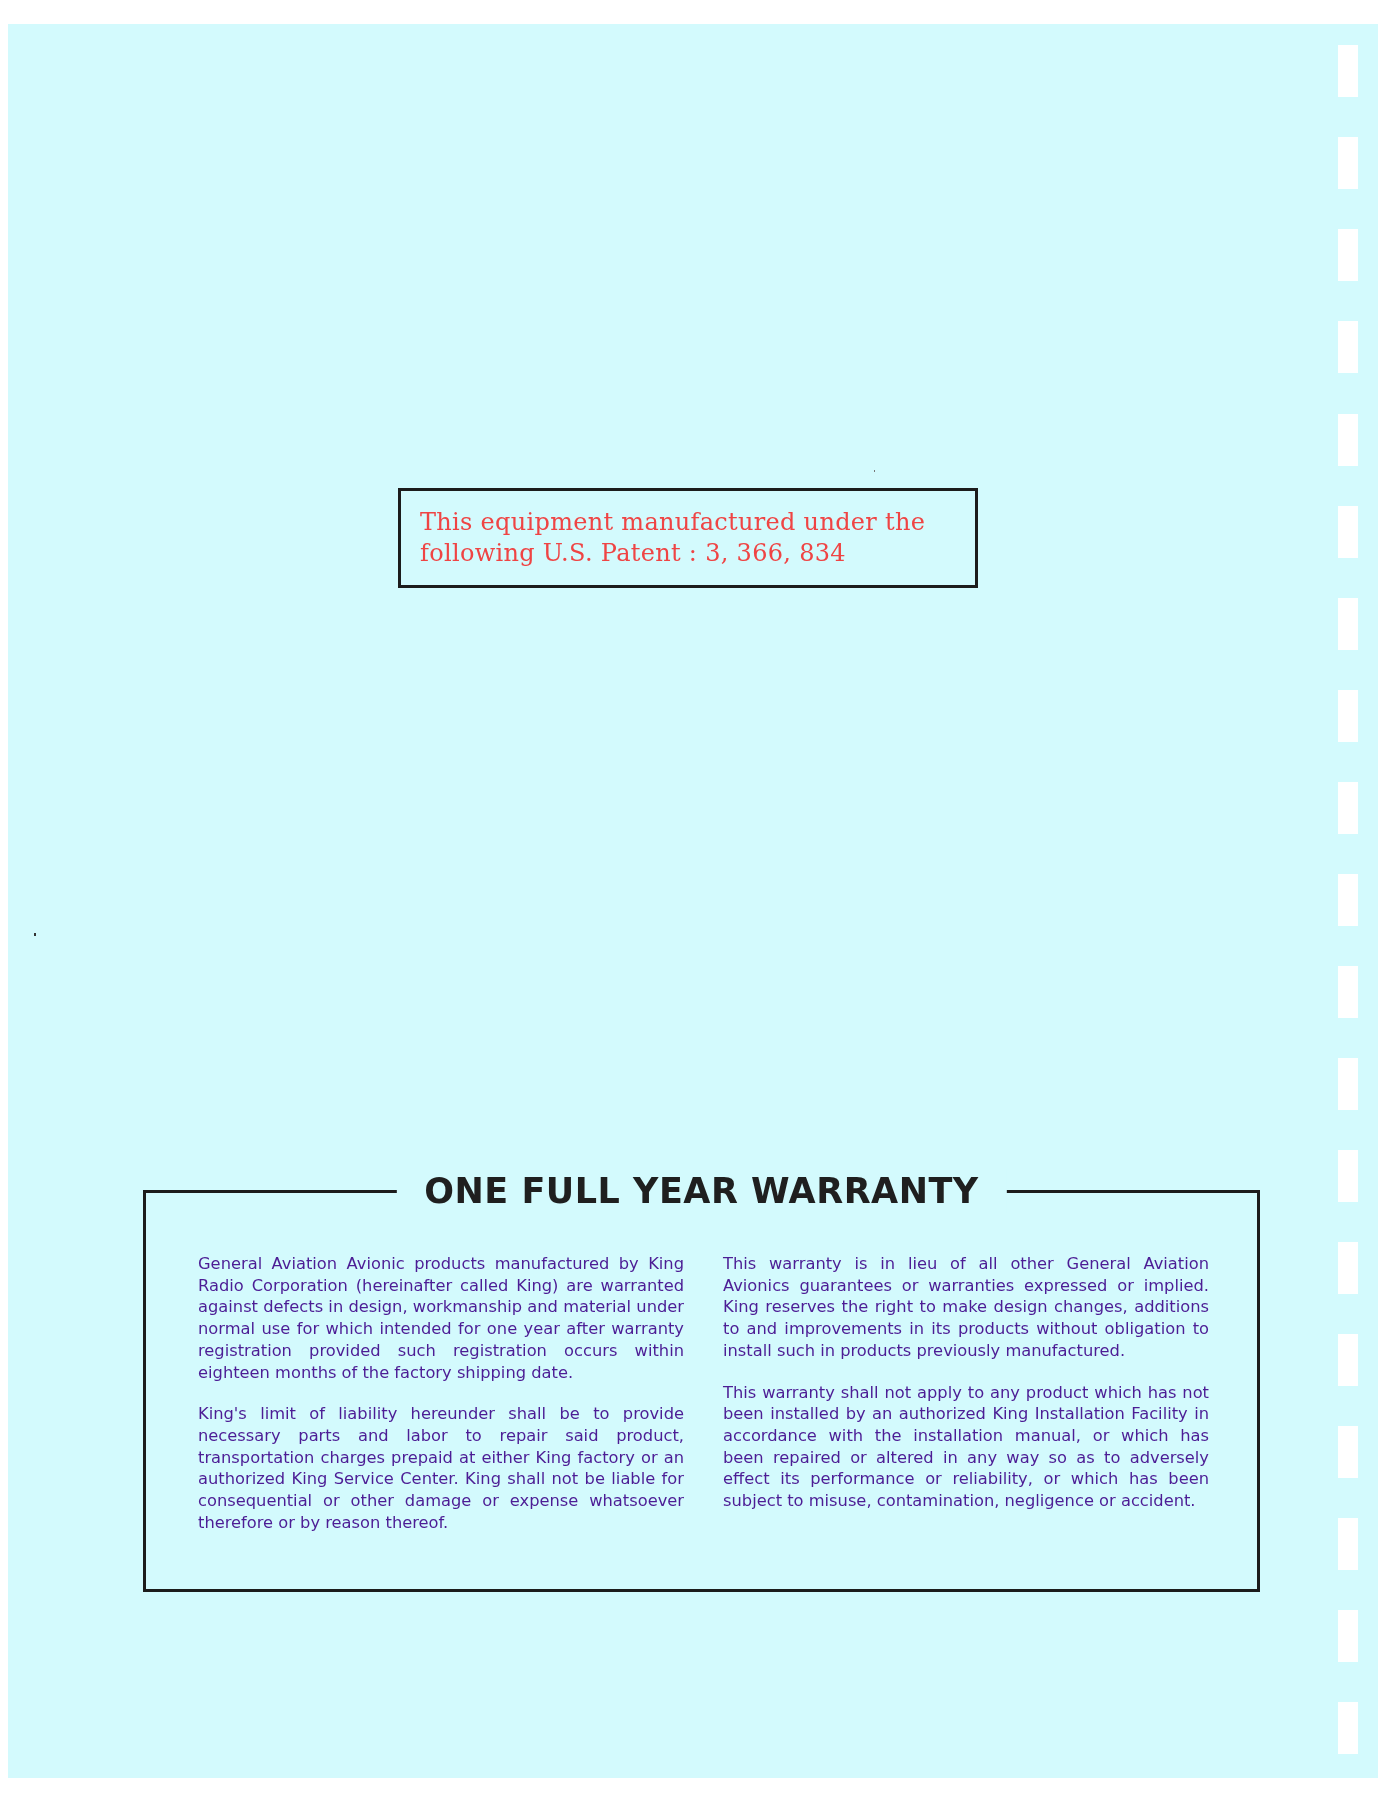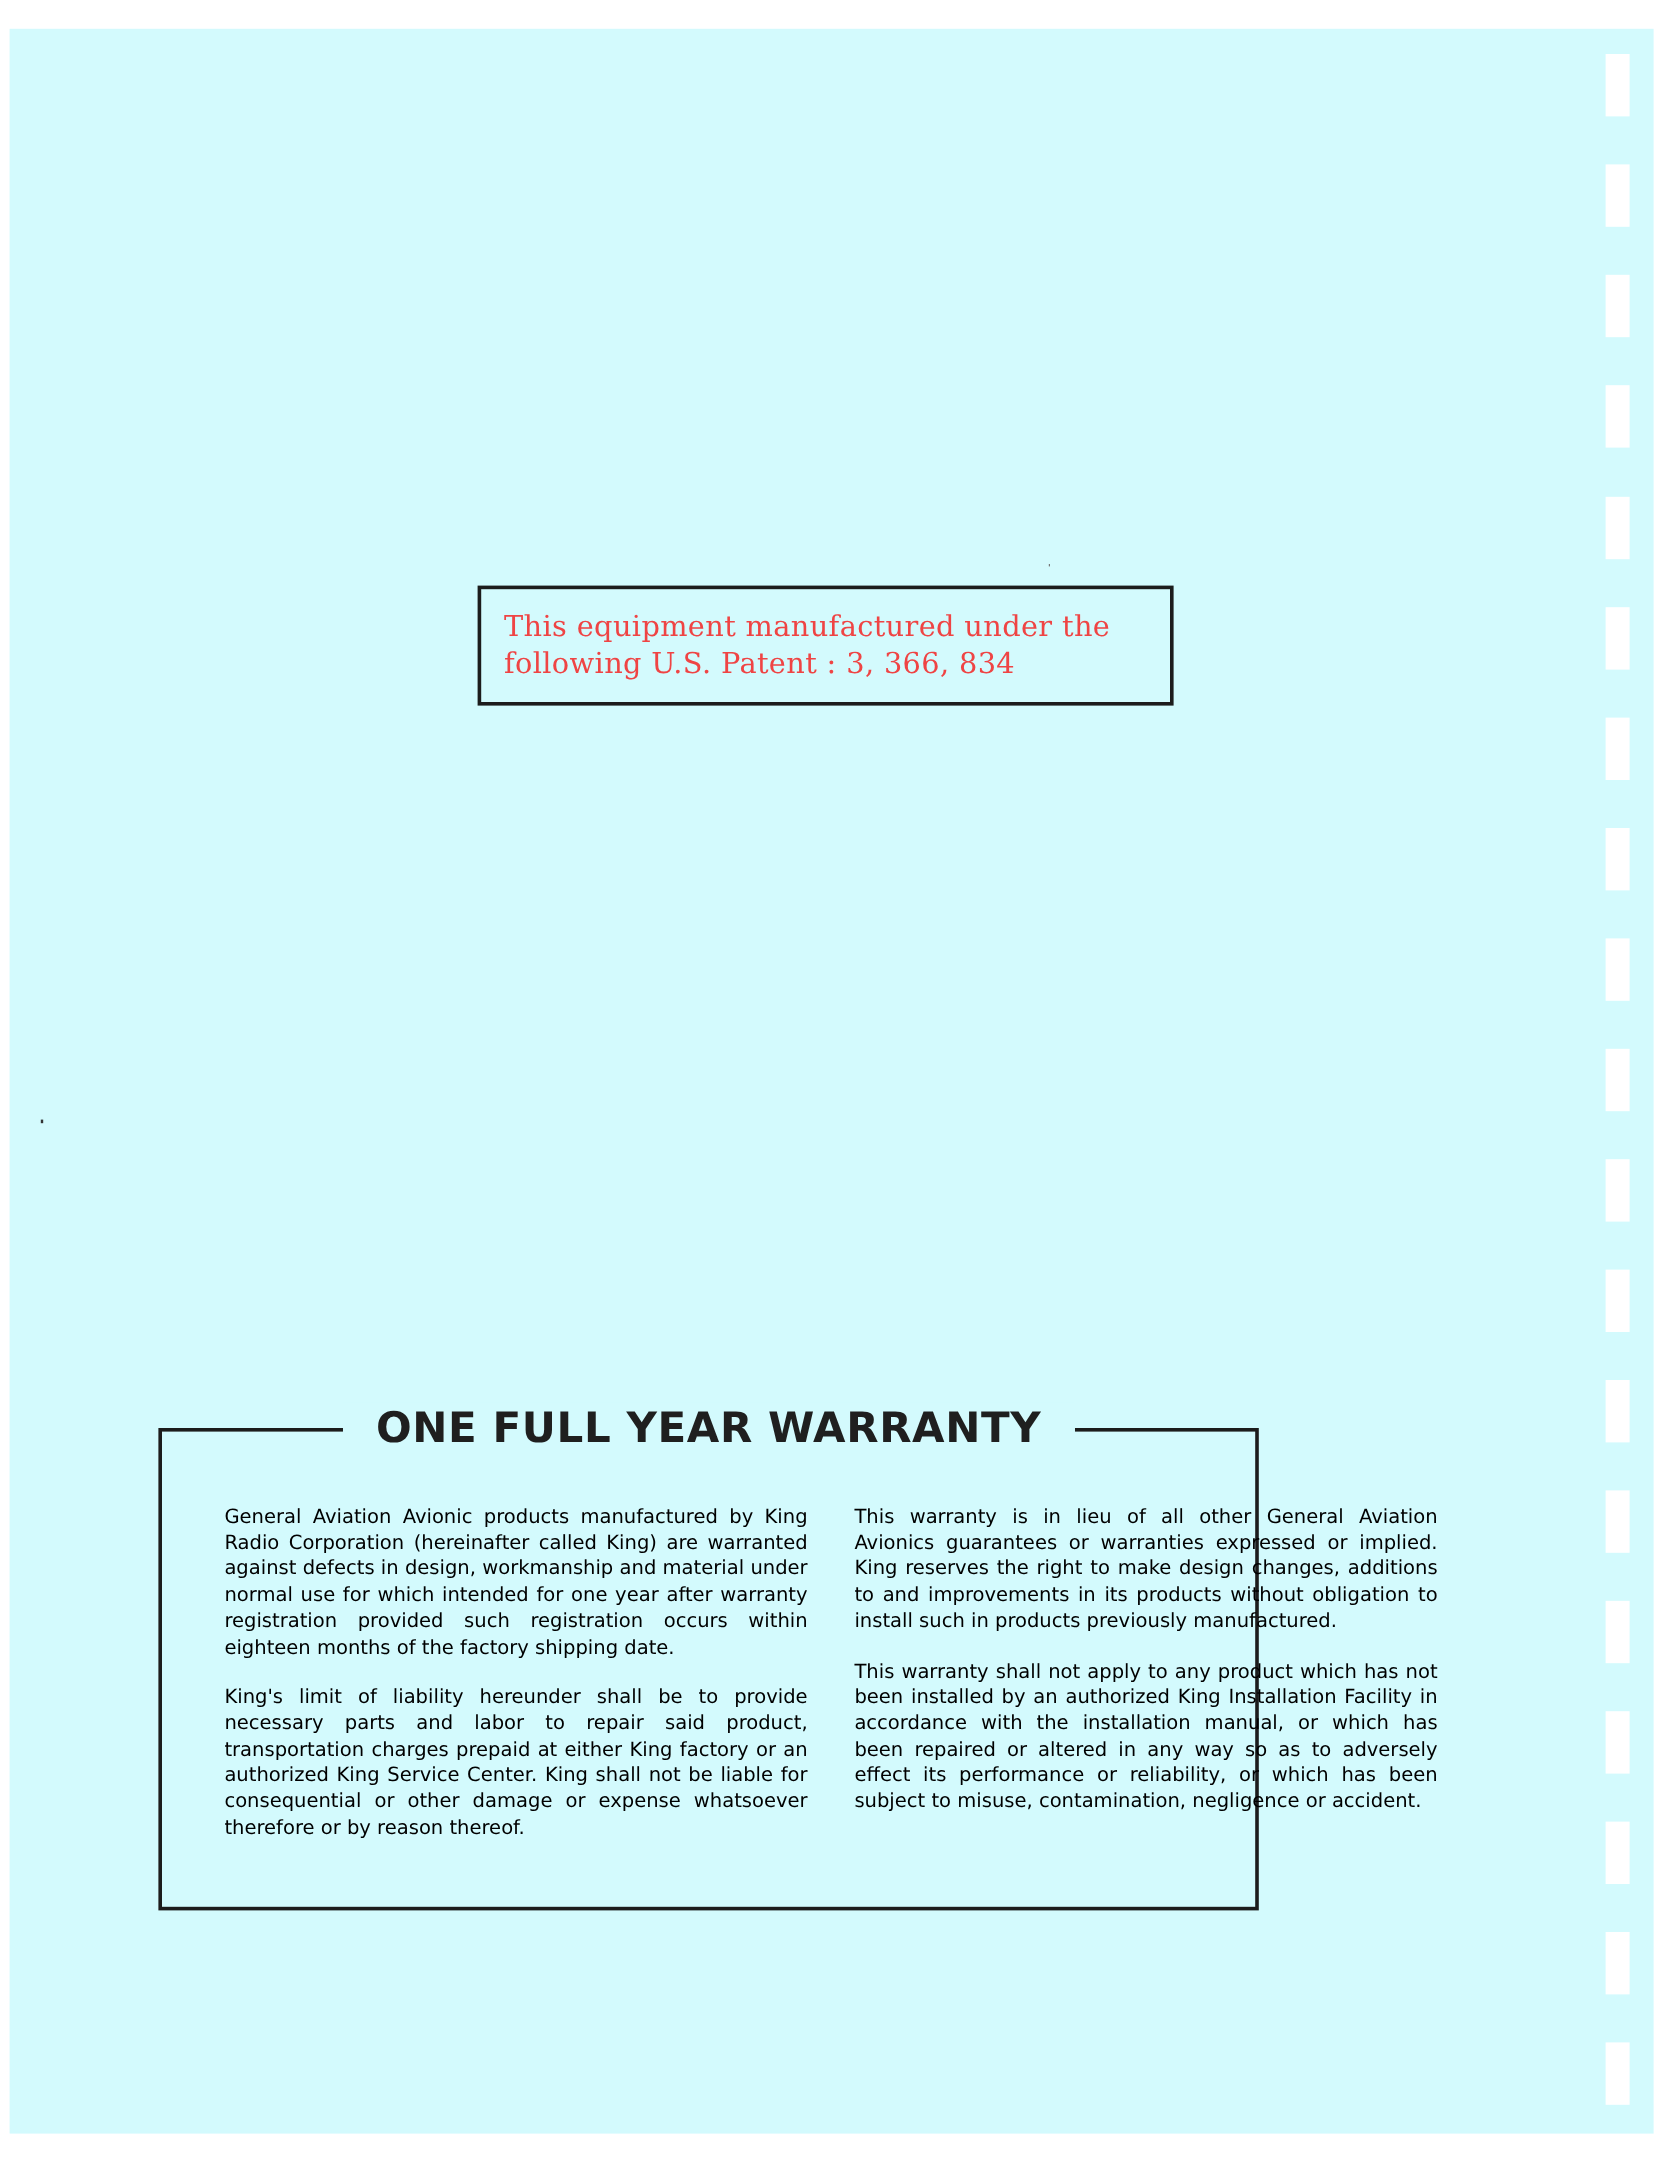--- a/index.html
+++ b/index.html
@@ -31,22 +31,22 @@
       border: 3px solid #1c1c1c;
       padding: 16px 0 0 19px;
       font-family: "DejaVu Serif", serif;
       font-size: 24px;
       line-height: 31px;
       letter-spacing: 0.3px;
       color: #ef4444;
     }
     .warranty-box {
       position: absolute;
-      left: 132px; top: 1190px;
-      width: 917px; height: 402px;
+      left: 143px; top: 1190px;
+      width: 1117px; height: 402px;
       box-sizing: border-box;
       border: 3px solid #1c1c1c;
     }
     .warranty-title {
       position: absolute;
       left: 50%; top: -24px;
       transform: translateX(-50%);
       background: #d3fafd;
       padding: 0 28px;
       font-family: "DejaVu Sans", sans-serif;
@@ -58,21 +58,21 @@
       white-space: nowrap;
     }
     .col {
       position: absolute;
       top: 60px;
       width: 486px;
       font-family: "DejaVu Sans", sans-serif;
       font-size: 16.3px;
       line-height: 21.7px;
       text-align: justify;
-      color: #000000;
+      color: #4c1d95;
     }
     .col.left { left: 52px; }
     .col.right { left: 577px; }
     .col p { margin: 0 0 20px 0; }
     .speck {
       position: absolute; width: 2px; height: 3px; background: #333;
     }
   </style>
 </head>
 <body>

